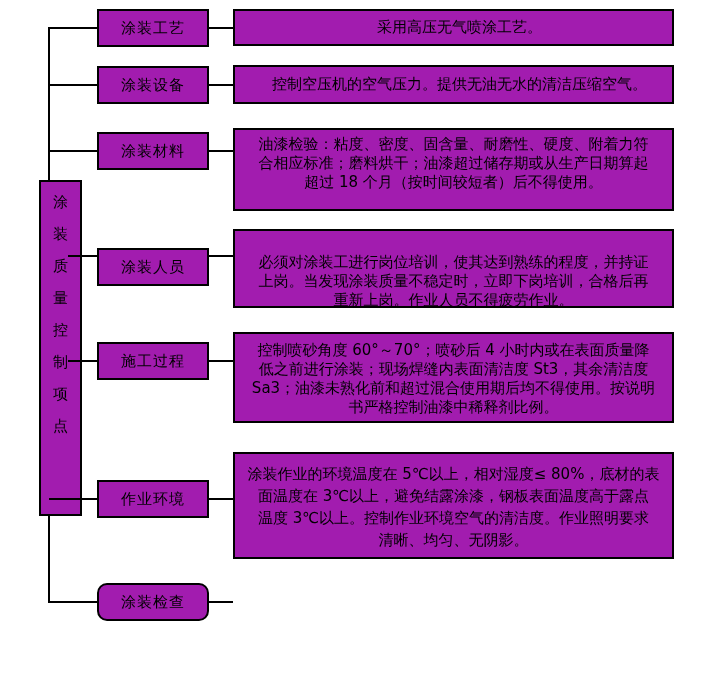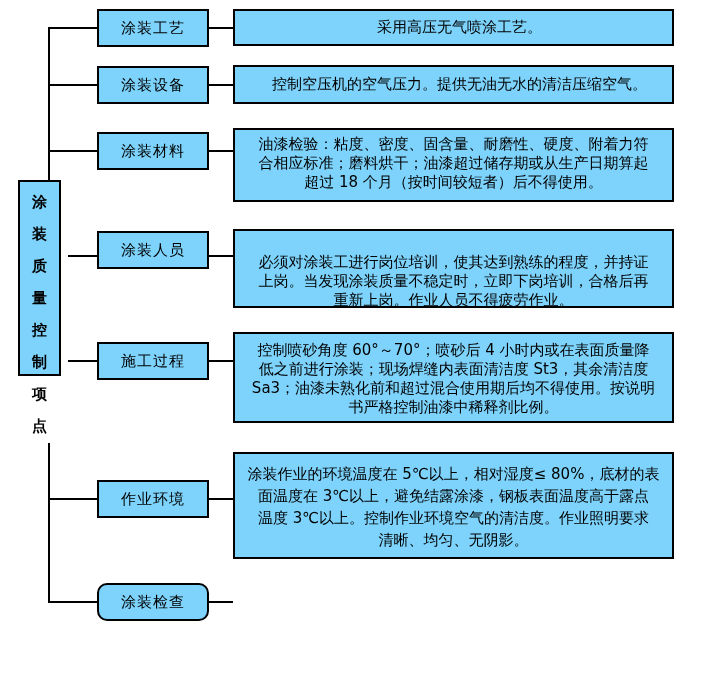--- a/index.html
+++ b/index.html
@@ -12,21 +12,21 @@
     width: 708px;
     height: 676px;
     background: #ffffff;
     font-family: "DejaVu Sans", sans-serif;
     color: #000000;
     overflow: hidden;
   }
   .box {
     position: absolute;
     border: 2px solid #000000;
-    background: #7dd3fc;
+    background: #a21caf;
     box-sizing: border-box;
   }
   .label-box {
     left: 97px;
     width: 112px;
     height: 38px;
     display: flex;
     align-items: center;
     justify-content: center;
     font-size: 15px;
@@ -44,26 +44,25 @@
     padding-left: 12px;
   }
   .multiline {
     display: block;
     width: 100%;
     white-space: pre-line;
     text-align: center;
     line-height: 19px;
   }
   .root-box {
-    left: 18px;
+    left: 39px;
     top: 180px;
     width: 43px;
-    height: 196px;
+    height: 336px;
     text-align: center;
-    font-weight: bold;
   }
   .root-text {
     display: inline-block;
     width: 16px;
     font-size: 15px;
     line-height: 32px;
     word-break: break-all;
     margin-top: 4px;
   }
   .hline {
@@ -105,28 +104,28 @@
   <div class="hline" style="left:209px; top:84px; width:24px;"></div>
   <div class="box detail-box detail-center" style="top:65px; height:39px;">
     <span class="multiline">控制空压机的空气压力。提供无油无水的清洁压缩空气。</span>
   </div>
 
   <div class="hline" style="left:49px; top:150px; width:48px;"></div>
   <div class="box label-box" style="top:132px;">
     <span>涂装材料</span>
   </div>
   <div class="hline" style="left:209px; top:150px; width:24px;"></div>
-  <div class="box detail-box" style="top:128px; height:74px; padding-top:5px;">
+  <div class="box detail-box" style="top:128px; height:83px; padding-top:5px;">
     <span class="multiline">油漆检验：粘度、密度、固含量、耐磨性、硬度、附着力符
 合相应标准；磨料烘干；油漆超过储存期或从生产日期算起
 超过 18 个月（按时间较短者）后不得使用。</span>
   </div>
 
   <div class="hline" style="left:68px; top:255px; width:29px;"></div>
-  <div class="box label-box" style="top:231px;">
+  <div class="box label-box" style="top:248px;">
     <span>涂装人员</span>
   </div>
   <div class="hline" style="left:209px; top:255px; width:24px;"></div>
   <div class="box detail-box" style="top:229px; height:79px; padding-top:22px;">
     <span class="multiline">必须对涂装工进行岗位培训，使其达到熟练的程度，并持证
 上岗。当发现涂装质量不稳定时，立即下岗培训，合格后再
 重新上岗。作业人员不得疲劳作业。</span>
   </div>
 
   <div class="hline" style="left:68px; top:360px; width:29px;"></div>

